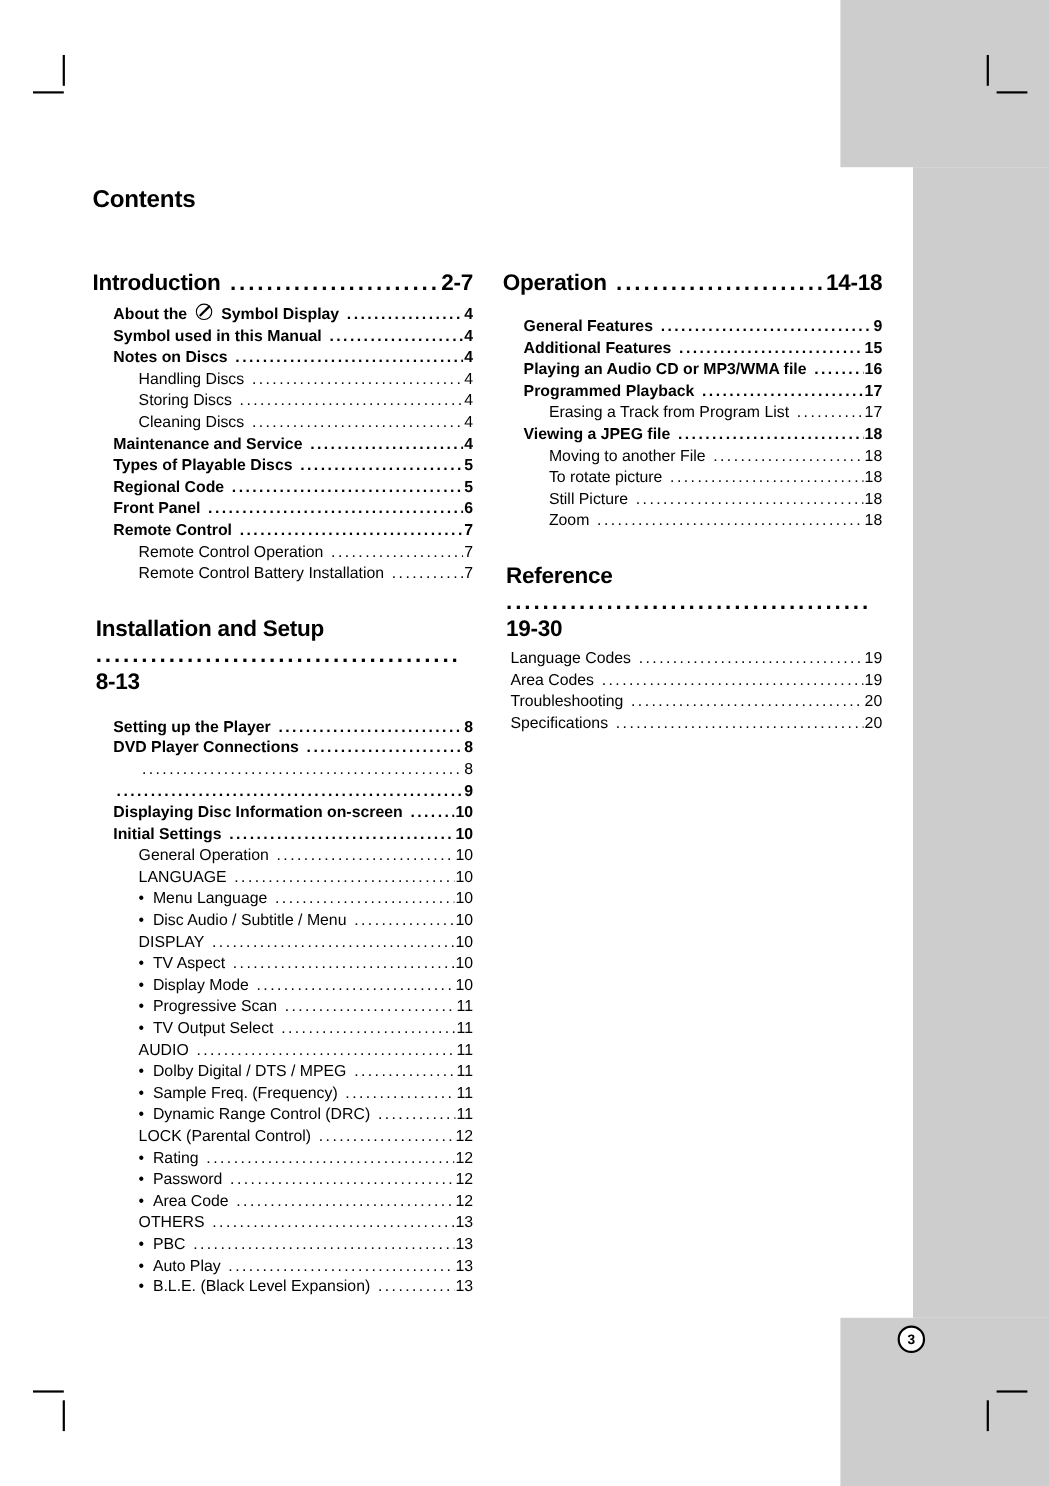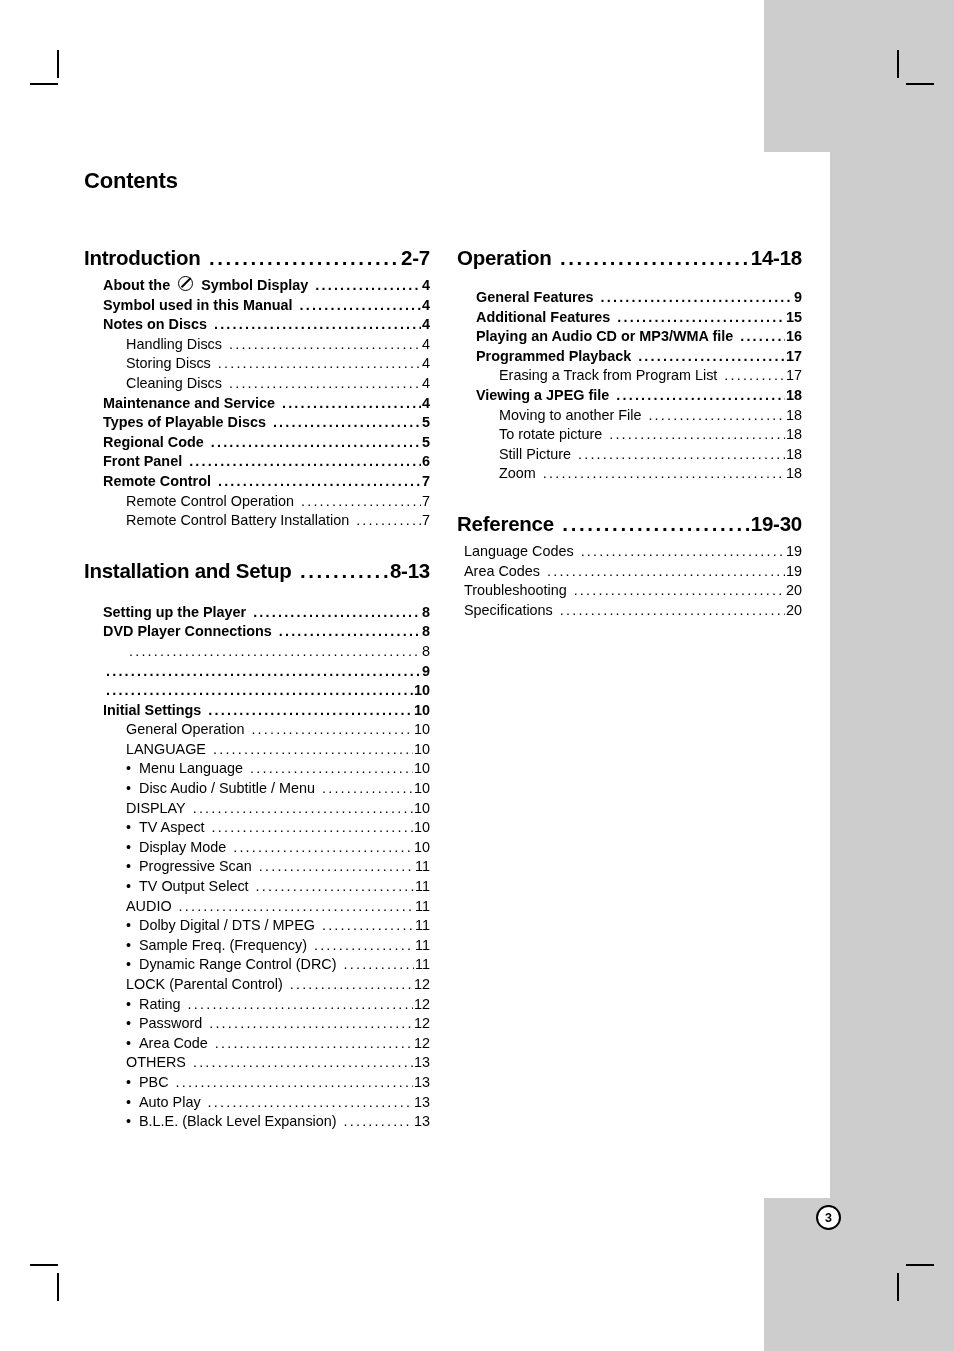--- a/index.html
+++ b/index.html
@@ -103,21 +103,21 @@
     overflow: hidden;
     white-space: nowrap;
     letter-spacing: 2.2px;
     font-size: 14.4px;
     margin: 0 1px 0 3px;
     min-width: 6px;
   }
   .toc-row.lvl1 .leader { font-weight: bold; }
 
   .pageno { flex: 0 0 auto; }
-  .gap-section { margin-top: 28px; }
+  .gap-section { margin-top: 28px; flex-direction: column; }
 
   
   .sym-slash {
     display: inline-block;
     width: 13px;
     height: 13px;
     border: 1.6px solid #000;
     border-radius: 50%;
     position: relative;
     vertical-align: -1px;
@@ -265,20 +265,21 @@
         </div>
         <div class="toc-row lvl2">
           <span class="leader">............................................................</span>
           <span class="pageno">8</span>
         </div>
         <div class="toc-row lvl1">
           <span class="leader">............................................................</span>
           <span class="pageno">9</span>
         </div>
         <div class="toc-row lvl1">
+          <span class="label">Displaying Disc Information on-screen&nbsp;</span>
           <span class="leader">............................................................</span>
           <span class="pageno">10</span>
         </div>
         <div class="toc-row lvl1">
           <span class="label">Initial Settings&nbsp;</span>
           <span class="leader">............................................................</span>
           <span class="pageno">10</span>
         </div>
         <div class="toc-row lvl2">
           <span class="label">General Operation&nbsp;</span>

